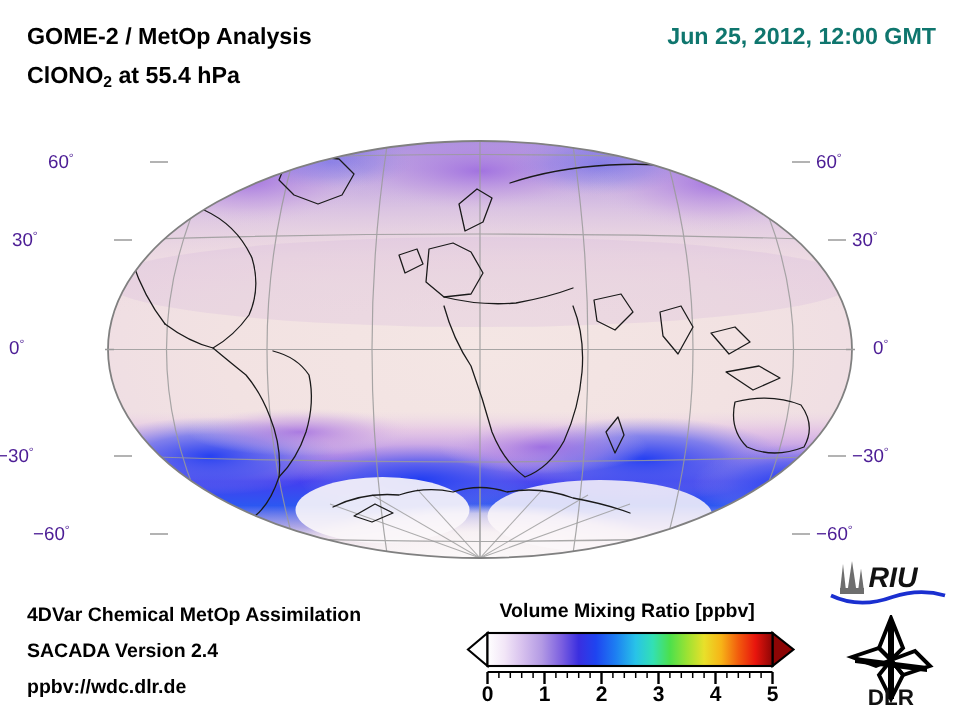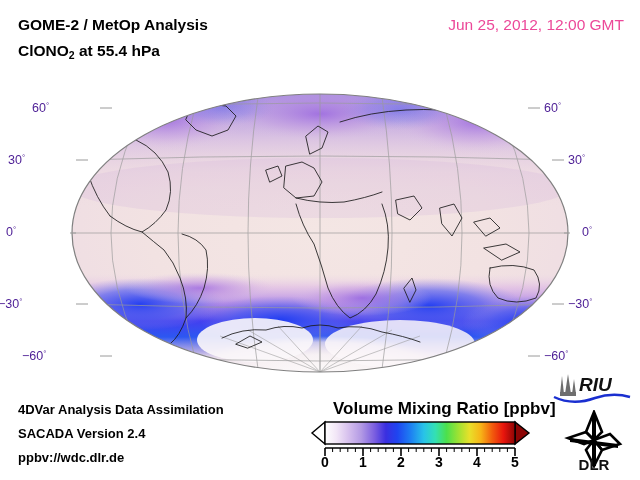--- a/index.html
+++ b/index.html
@@ -15,21 +15,21 @@
     position:absolute;left:18px;top:16px;
     font-size:15.5px;font-weight:bold;color:#000;white-space:nowrap;
   }
   .hdr-sub{
     position:absolute;left:18px;top:42px;
     font-size:15.5px;font-weight:bold;color:#000000;white-space:nowrap;
   }
   .hdr-sub sub{font-size:10.5px;vertical-align:baseline;position:relative;top:3px;}
   .hdr-date{
     position:absolute;right:16px;top:16px;
-    font-size:15.5px;font-weight:normal;color:#ec4899;white-space:nowrap;
+    font-size:15.5px;font-weight:bold;color:#0f766e;white-space:nowrap;
   }
 
   
   #map-wrap{position:absolute;left:70px;top:92px;width:500px;height:282px;}
   #map-svg{display:block;width:500px;height:282px;}
 
   
   .lat-label{
     position:absolute;font-size:12.5px;color:#4c1d95;white-space:nowrap;
     font-family:"Liberation Sans",sans-serif;
@@ -40,22 +40,22 @@
   .foot{
     position:absolute;left:18px;font-size:13px;font-weight:bold;color:#000;
     white-space:nowrap;
   }
   .foot.l1{top:402px;}
   .foot.l2{top:426px;}
   .foot.l3{top:450px;}
 
   
   #cb-title{
-    position:absolute;left:333px;top:399px;width:200px;text-align:right;
-    font-size:17px;font-weight:bold;color:#000;white-space:nowrap;
+    position:absolute;left:333px;top:399px;width:200px;text-align:left;
+    font-size:13px;font-weight:bold;color:#000;white-space:nowrap;
   }
   #cb-block{position:absolute;left:310px;top:420px;width:232px;height:52px;}
   #cb-svg{display:block;}
   .cb-num{
     position:absolute;font-size:14px;font-weight:bold;color:#000;
     text-align:center;width:22px;
   }
 
   
   #riu-logo{position:absolute;left:551px;top:372px;width:82px;height:34px;}
@@ -243,21 +243,21 @@
     <div class="lat-label" style="left:-72px;top:204px;"><span>−30</span><span class="deg">°</span></div>
     <div class="lat-label" style="left:-48px;top:256px;"><span>−60</span><span class="deg">°</span></div>
 
     <div class="lat-label" style="left:474px;top:8px;"><span>60</span><span class="deg">°</span></div>
     <div class="lat-label" style="left:498px;top:60px;"><span>30</span><span class="deg">°</span></div>
     <div class="lat-label" style="left:512px;top:132px;"><span>0</span><span class="deg">°</span></div>
     <div class="lat-label" style="left:498px;top:204px;"><span>−30</span><span class="deg">°</span></div>
     <div class="lat-label" style="left:474px;top:256px;"><span>−60</span><span class="deg">°</span></div>
   </div>
 
-  <div class="foot l1">4DVar Analysis Data Assimilation</div>
+  <div class="foot l1">4DVar Chemical MetOp Assimilation</div>
   <div class="foot l2">SACADA Version 2.4</div>
   <div class="foot l3">ppbv://wdc.dlr.de</div>
 
   <div id="cb-title">Volume Mixing Ratio [ppbv]</div>
 
   <div id="cb-block">
     <svg id="cb-svg" width="232" height="52" viewBox="0 0 232 52">
       <defs>
         <linearGradient id="cbGrad" x1="0" y1="0" x2="1" y2="0">
           <stop offset="0%" stop-color="#ffffff"></stop>

